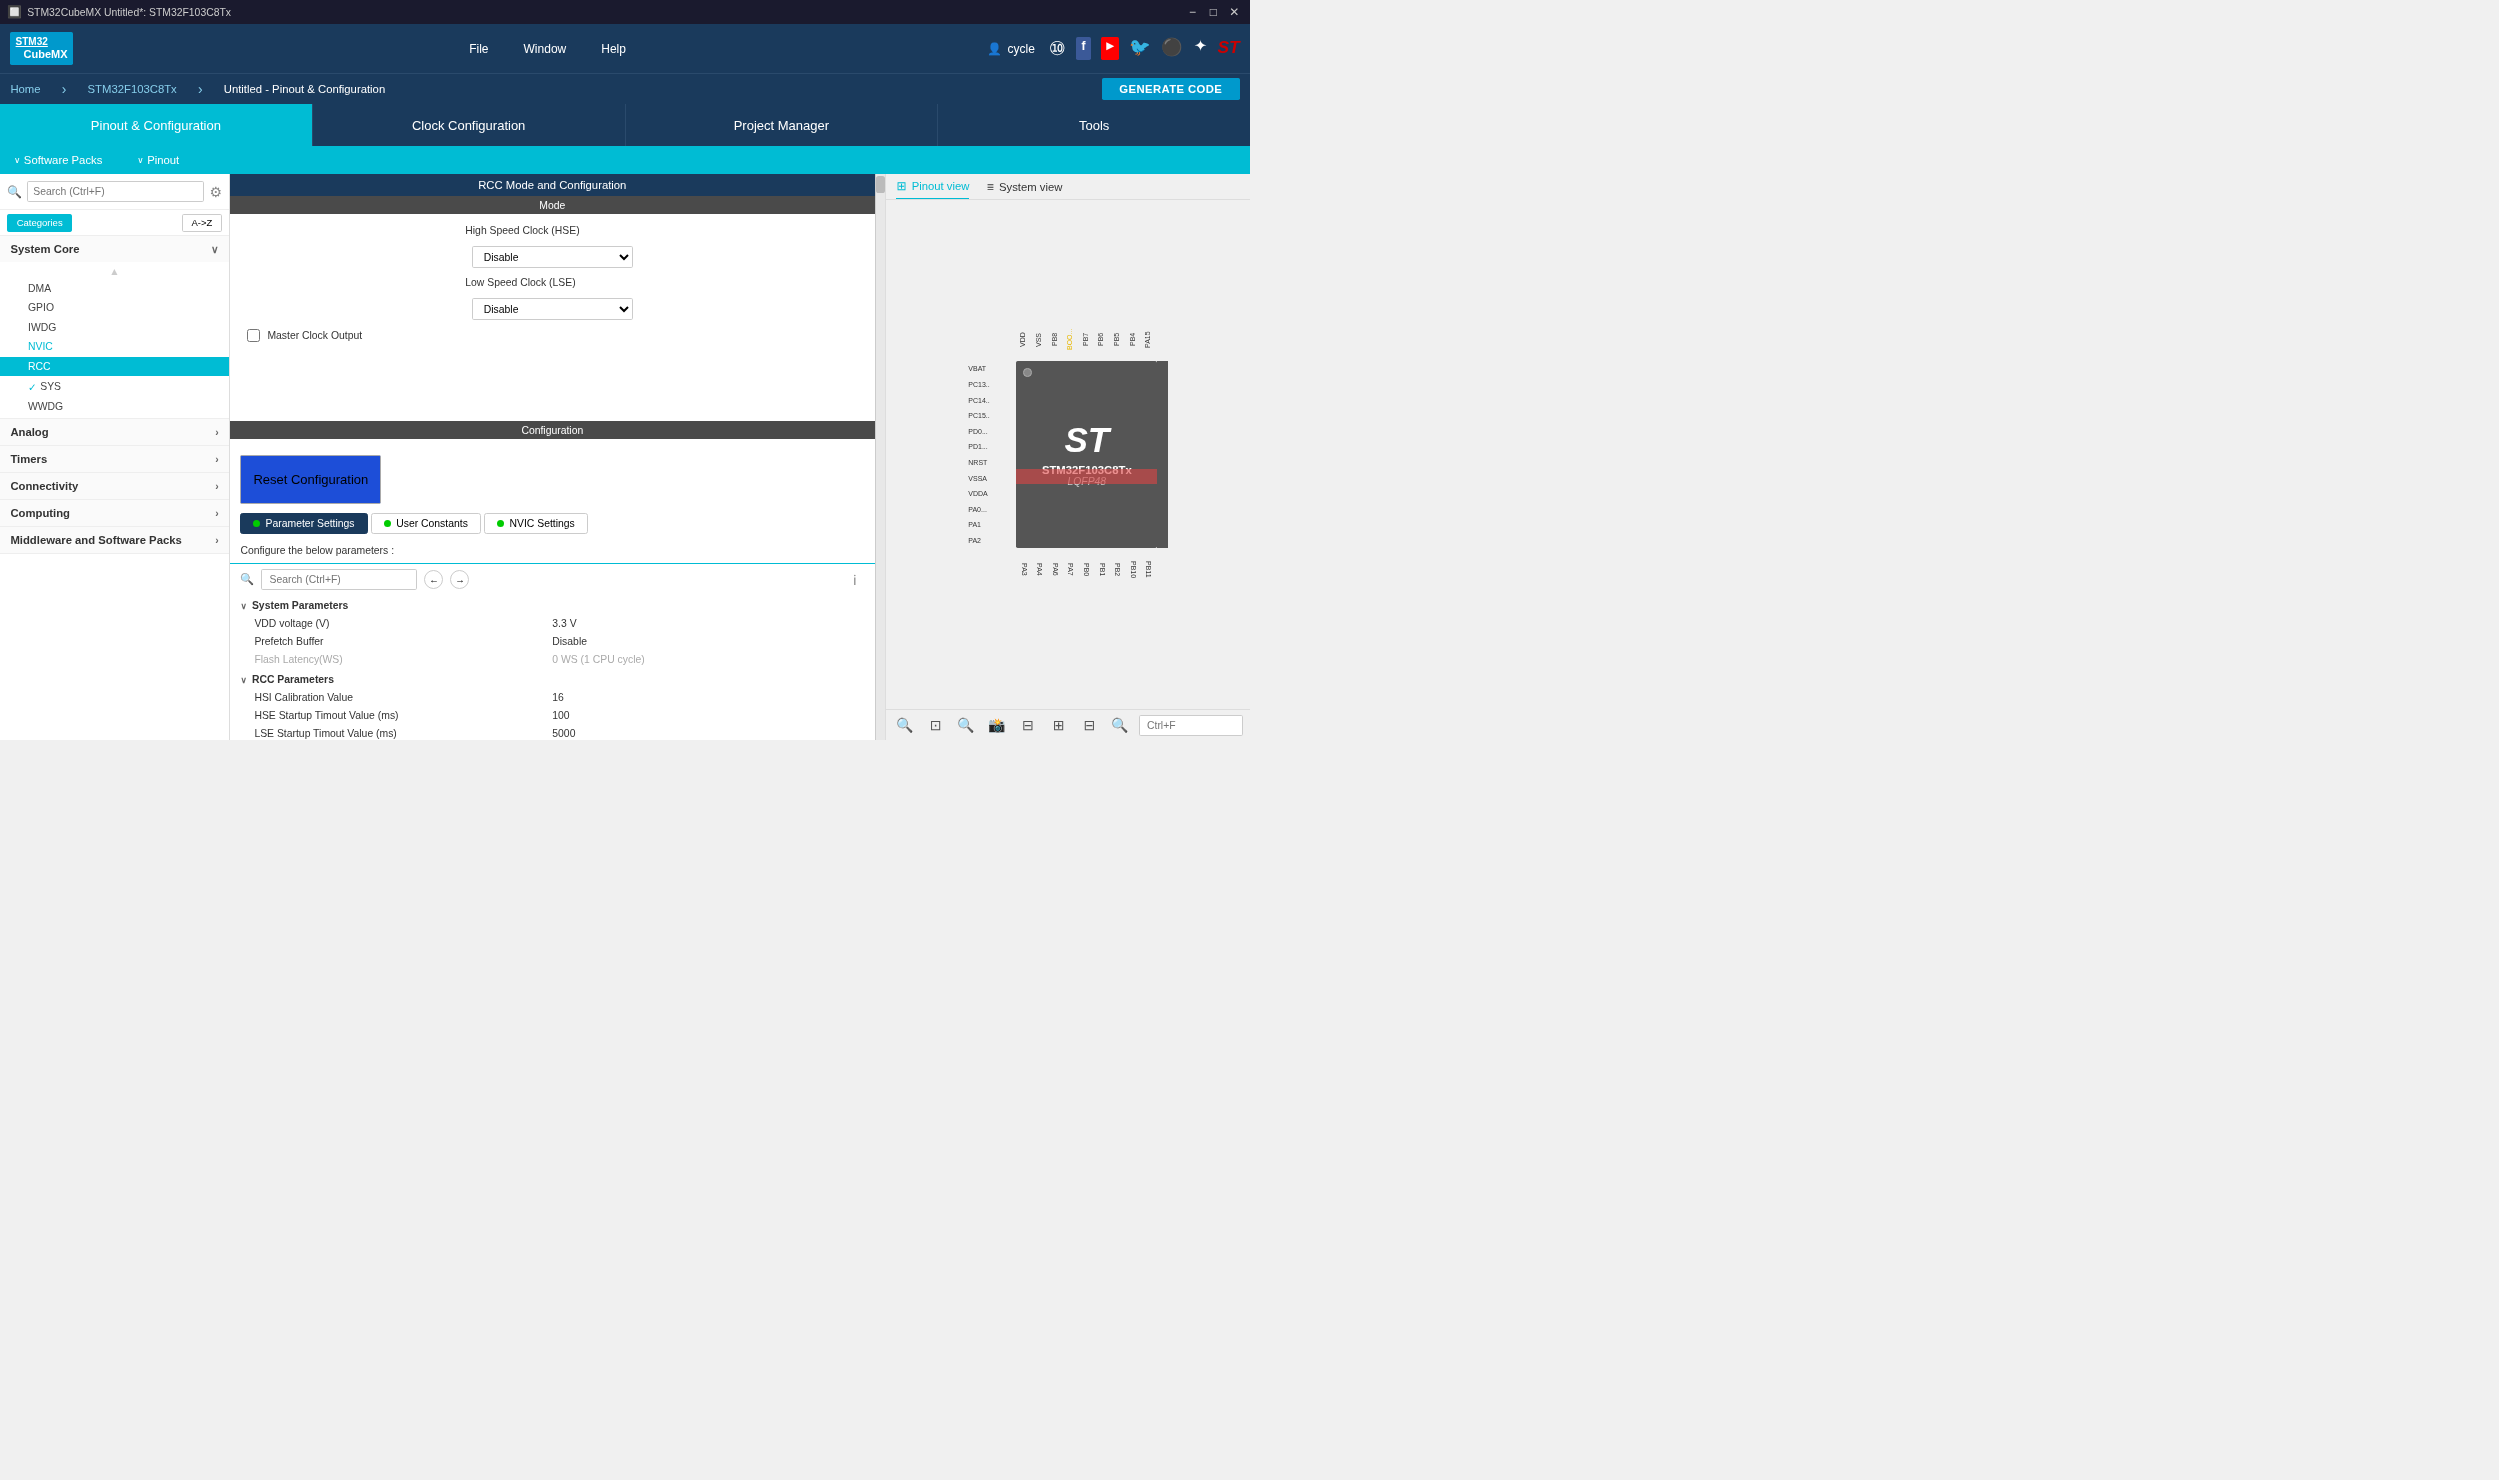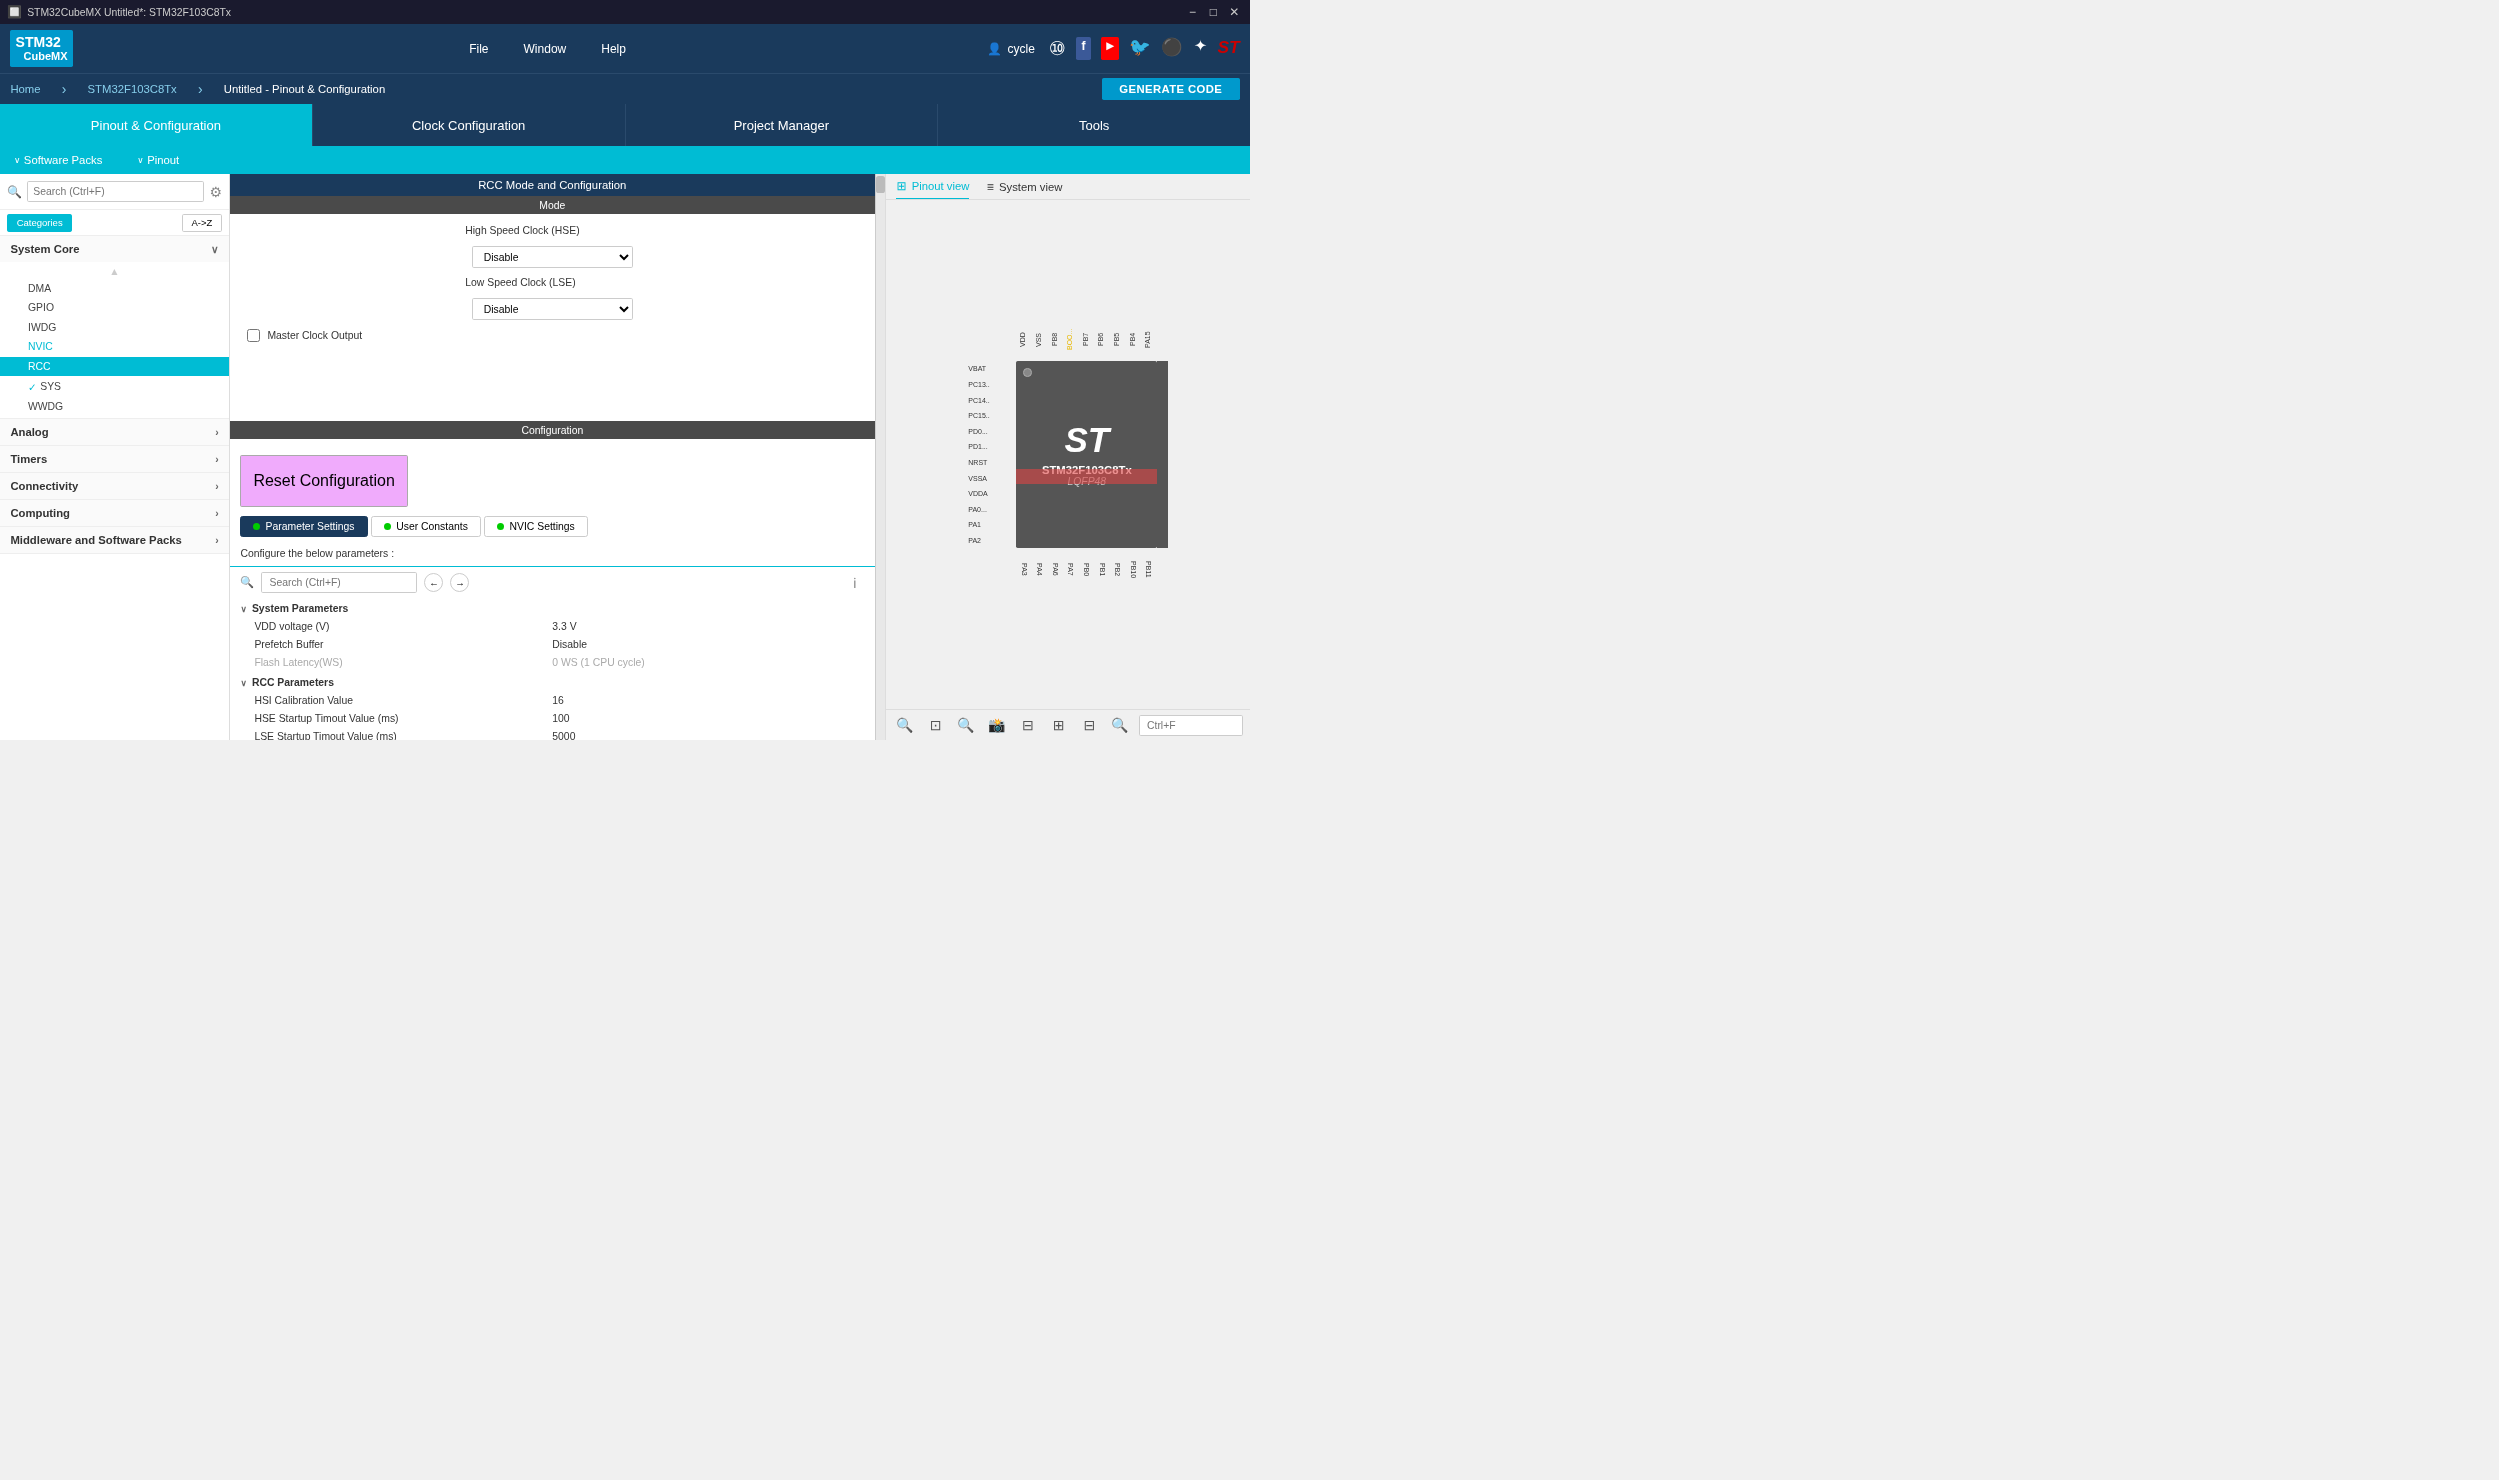--- a/index.html
+++ b/index.html
@@ -276,24 +276,24 @@
 
     
     .config-section {
       background: white;
       margin-top: 7px;
       flex: 1;
     }
     .reset-btn {
       margin: 8.7px 10.4px;
       padding: 16px 12px;
-      background: #f0abfc;
+      background: #1d4ed8;
       border: 0.9px solid #aaa;
       border-radius: 1.7px;
-      font-size: 16px;
+      font-size: 13px;
       cursor: pointer;
     }
     .config-tabs {
       display: flex;
       padding: 0 10.4px;
       gap: 3.5px;
       margin-bottom: 7px;
     }
     .config-tab {
       padding: 4.3px 12px;
@@ -469,21 +469,21 @@
   <div class="title-bar-controls">
     <span style="cursor:pointer;">−</span>
     <span style="cursor:pointer;">□</span>
     <span style="cursor:pointer;">✕</span>
   </div>
 </div>
 
 <div class="menu-bar">
   <div class="menu-logo">
     <div class="logo-box">
-      <div style="color:#fff;font-size:14px;">STM32</div>
+      <div style="color:#fff;font-size:10px;text-decoration:underline;">STM32</div>
       <div style="color:#fff;font-size:11px;margin-left:8px;">CubeMX</div>
     </div>
   </div>
   <div class="menu-items">
     <span class="menu-item">File</span>
     <span class="menu-item">Window</span>
     <span class="menu-item">Help</span>
   </div>
   <div class="menu-right">
     <div class="myst-btn">

